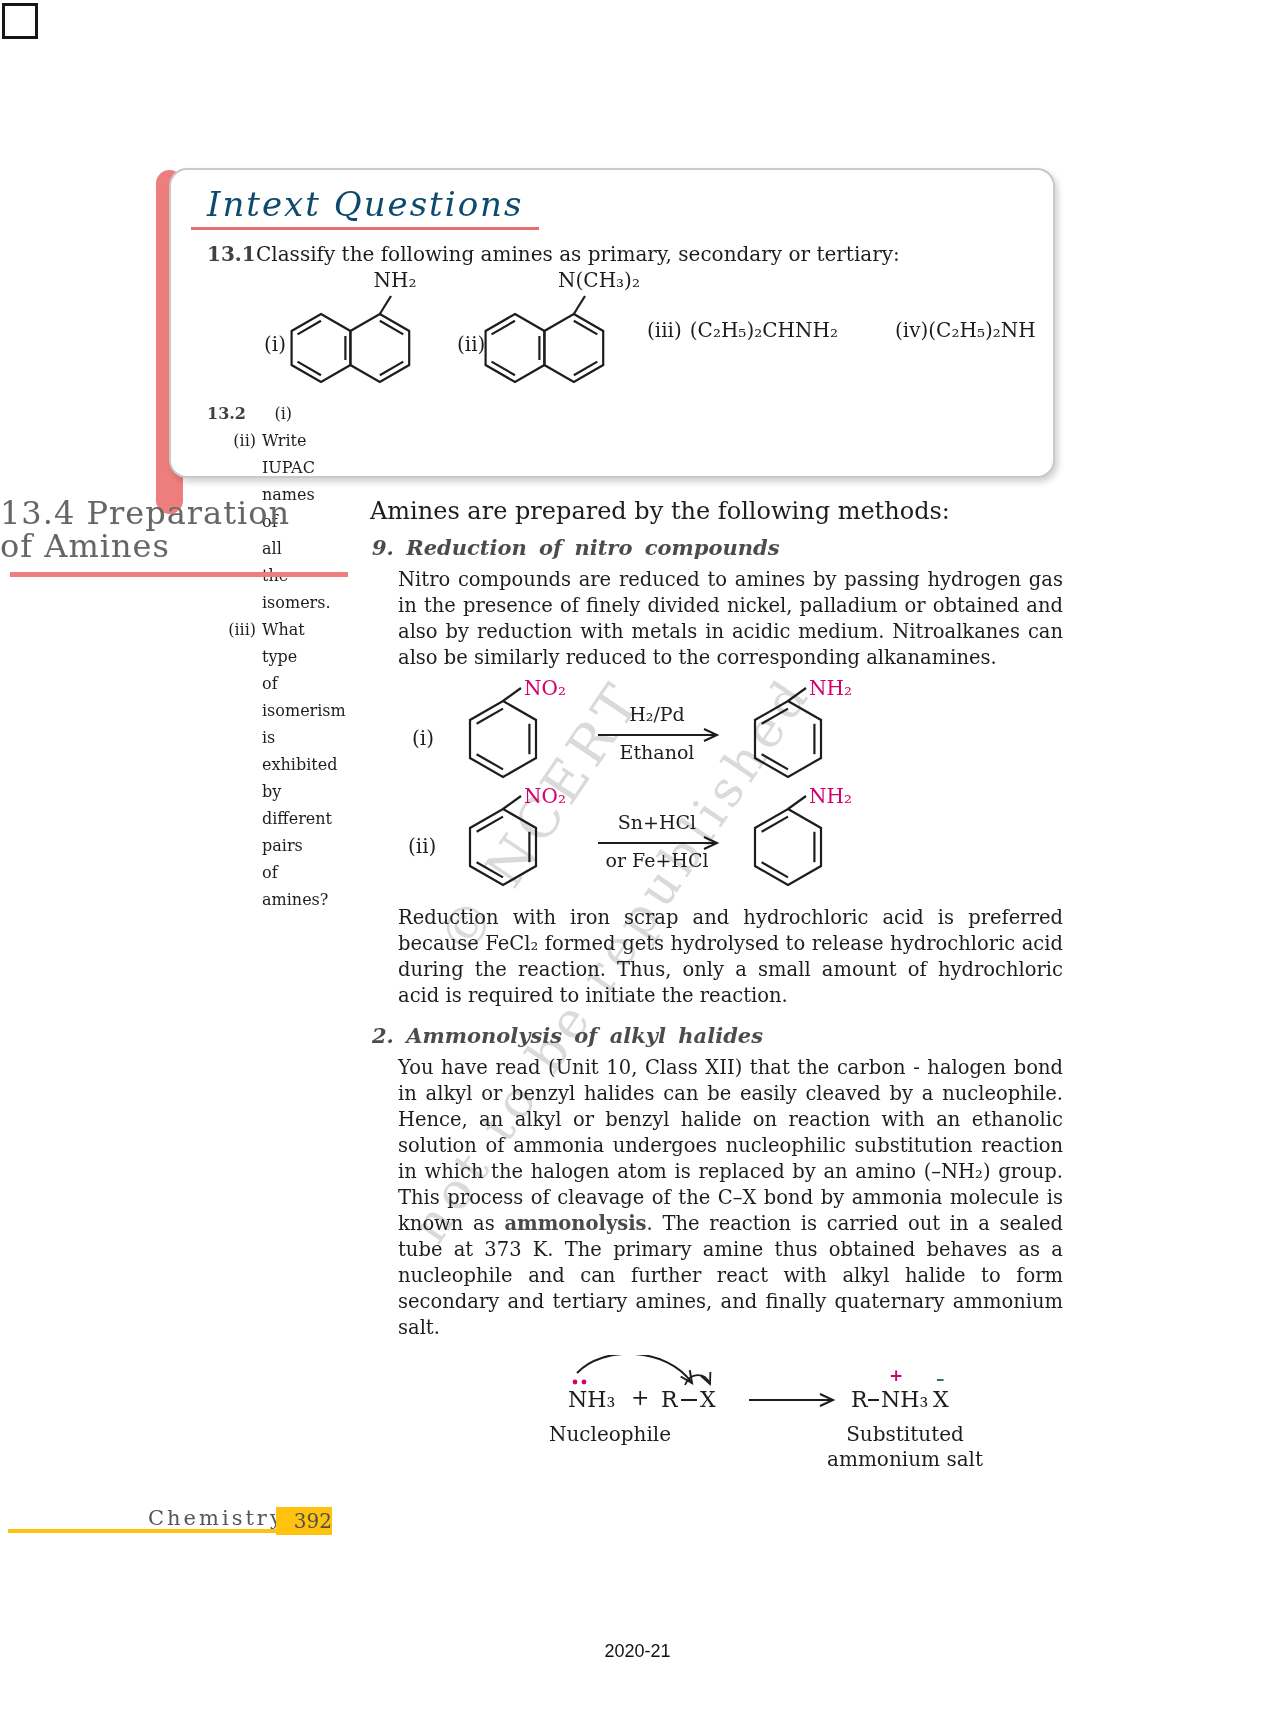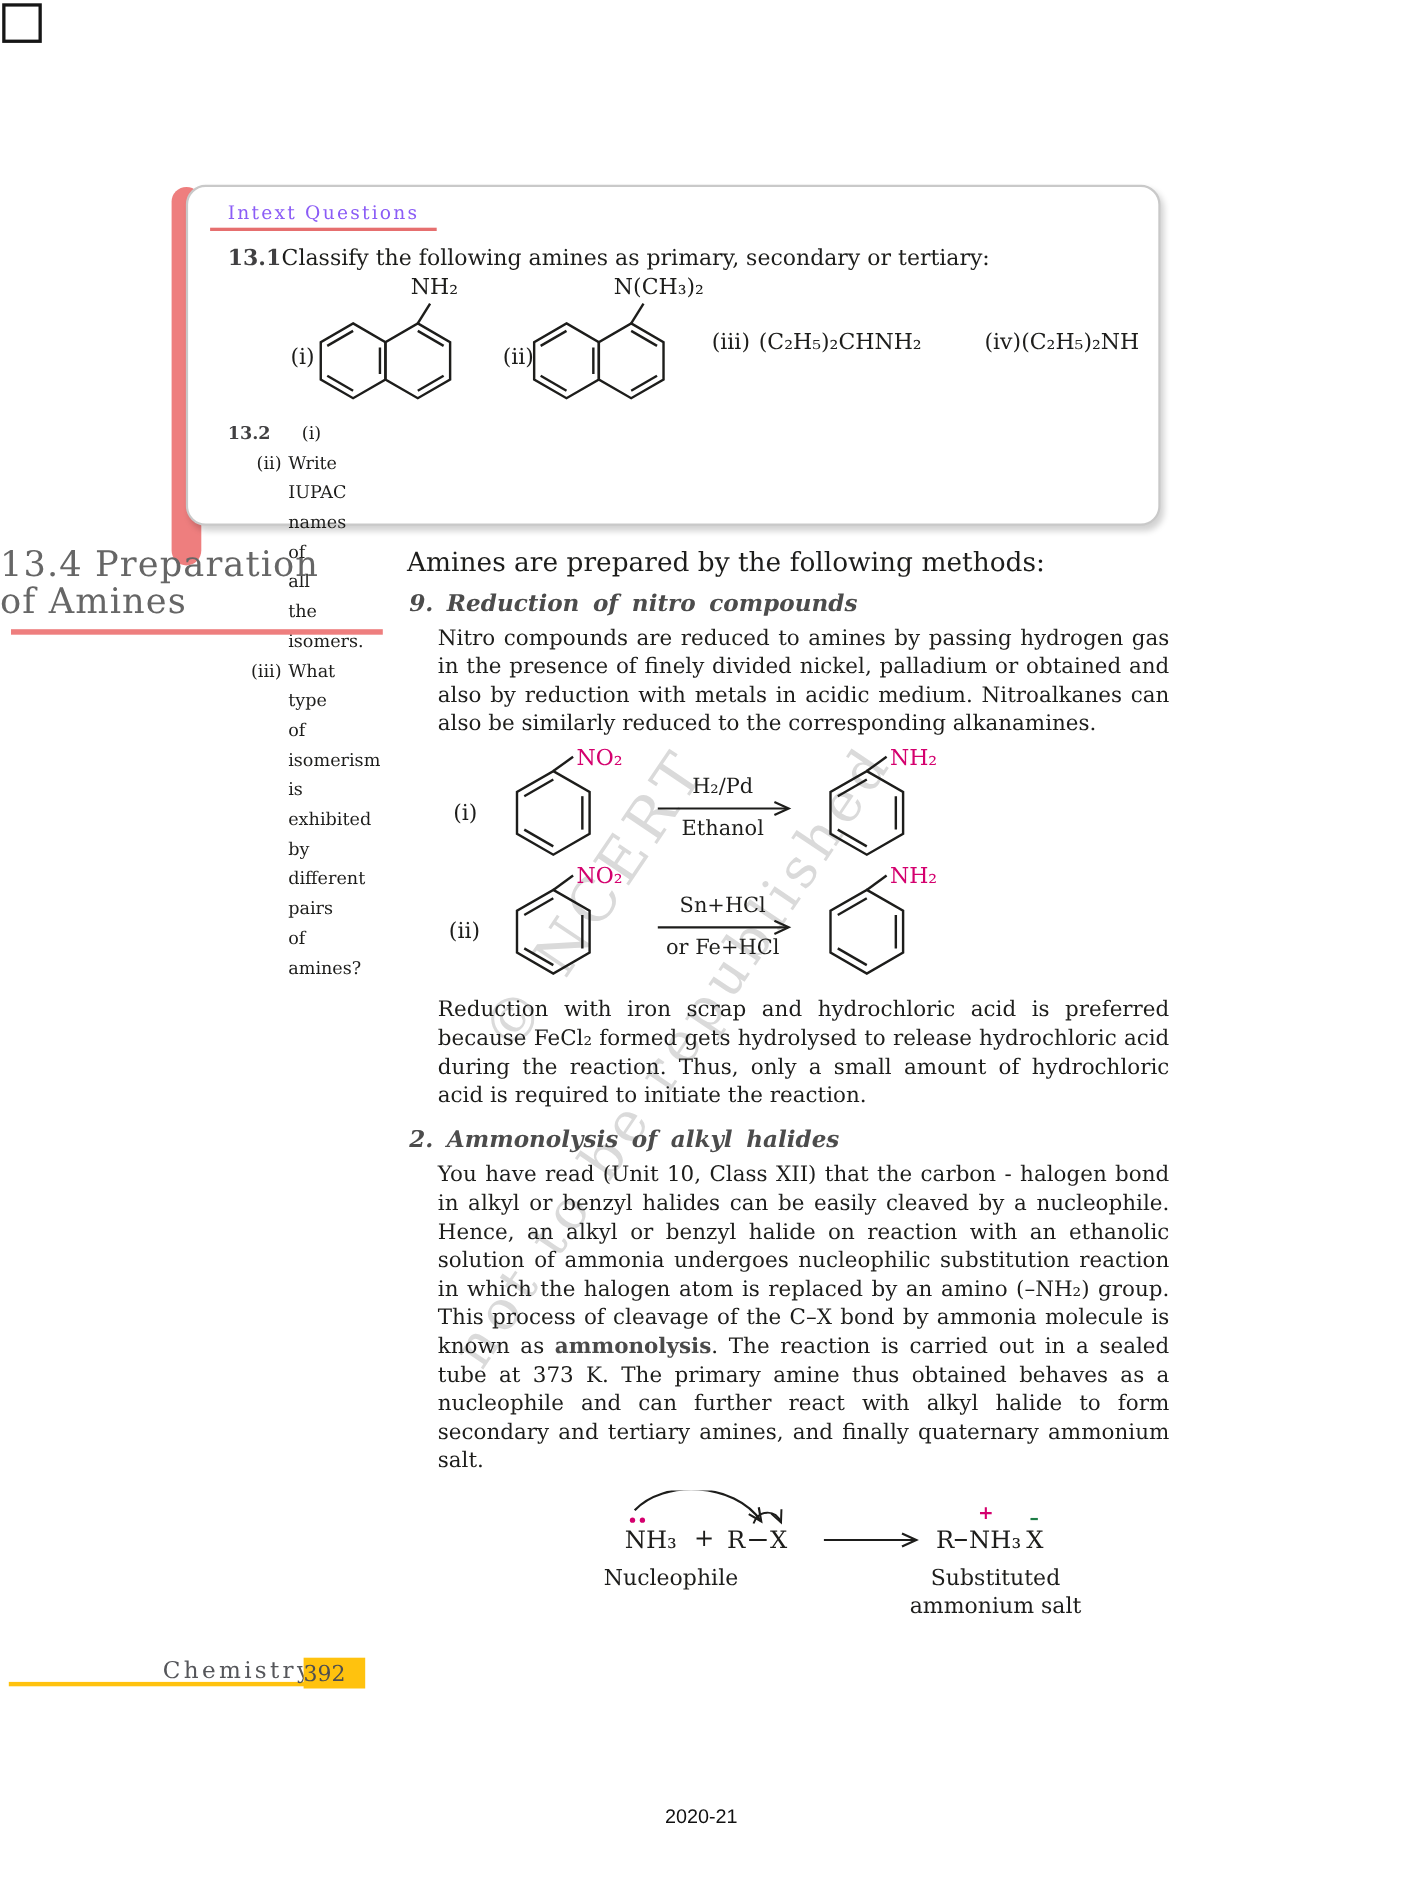--- a/index.html
+++ b/index.html
@@ -13,21 +13,21 @@
     letter-spacing:6px;transform:rotate(-56deg);transform-origin:0 50%;z-index:0;white-space:nowrap;}
   .wm1{left:452px;top:918px;font-size:54px;}
   .wm2{left:424px;top:1208px;font-size:50px;}
   
   .intext-wrap{position:absolute;left:156px;top:168px;width:906px;z-index:1;}
   .pink-bar{position:absolute;left:0;top:2px;width:27px;height:344px;border-radius:14px;background:#ee7e7e;}
   .intext-box{position:absolute;left:13px;top:0;width:886px;height:310px;background:#ffffff;
     border:2px solid #c9c9c9;border-radius:18px;box-shadow:3px 4px 6px rgba(0,0,0,.18);
     padding:14px 0 0 36px;box-sizing:border-box;}
   .intext-title-wrap{display:inline-block;margin-left:-16px;padding:0 16px 3px 16px;border-bottom:3px solid #e66f6f;}
-  .intext-title{font-size:17px;color:#8b5cf6;letter-spacing:2px;}
+  .intext-title{font-style:italic;font-size:34px;color:#0c4a6e;letter-spacing:2px;}
   .q1row{display:flex;margin-top:12px;font-size:20px;}
   .qnum{font-weight:bold;color:#414042;width:49px;flex:0 0 49px;}
   .qtext{color:#1d1d1b;}
   .structs{position:relative;height:134px;}
   .slabel{position:absolute;font-size:20px;}
   .naph{position:absolute;}
   .formula-row{position:absolute;display:flex;align-items:baseline;font-size:20px;}
   .formula-row .fmarker{margin-right:8px;}
   .q2grid{display:grid;grid-template-columns:49px 30px 1fr;column-gap:6px;font-size:16px;line-height:27px;padding-right:46px;}
   .q2grid .marker{text-align:right;}
@@ -50,21 +50,21 @@
   .chemlabel{font-size:20px;fill:#1d1d1b;}
   .magenta{fill:#d4006e;}
   .green{fill:#1e7d46;}
   .reagent{font-size:19px;fill:#1d1d1b;}
   .schemetxt{font-size:22px;fill:#1d1d1b;}
   .schemelbl{font-size:20px;fill:#1d1d1b;}
   .charge{font-size:17px;font-weight:bold;}
   
   .footer-subject{position:absolute;left:148px;top:1506px;font-size:21px;letter-spacing:3px;color:#55565a;z-index:1;}
   .footer-pagebox{position:absolute;left:276px;top:1507px;width:56px;height:28px;background:#ffc20e;
-    display:flex;align-items:center;justify-content:flex-start;font-size:20px;color:#4e4e50;z-index:1;}
+    display:flex;align-items:center;justify-content:flex-end;font-size:20px;color:#4e4e50;z-index:1;}
   .footer-line{position:absolute;left:8px;top:1529px;width:270px;height:4px;background:#ffc20e;z-index:0;}
   .year{position:absolute;left:0;right:0;top:1641px;text-align:center;
     font-family:"Liberation Sans","DejaVu Sans",sans-serif;font-size:18px;color:#111;z-index:1;}
 </style>
 </head>
 <body>
 
 <div class="page">
 
   <div class="corner-square"></div>

